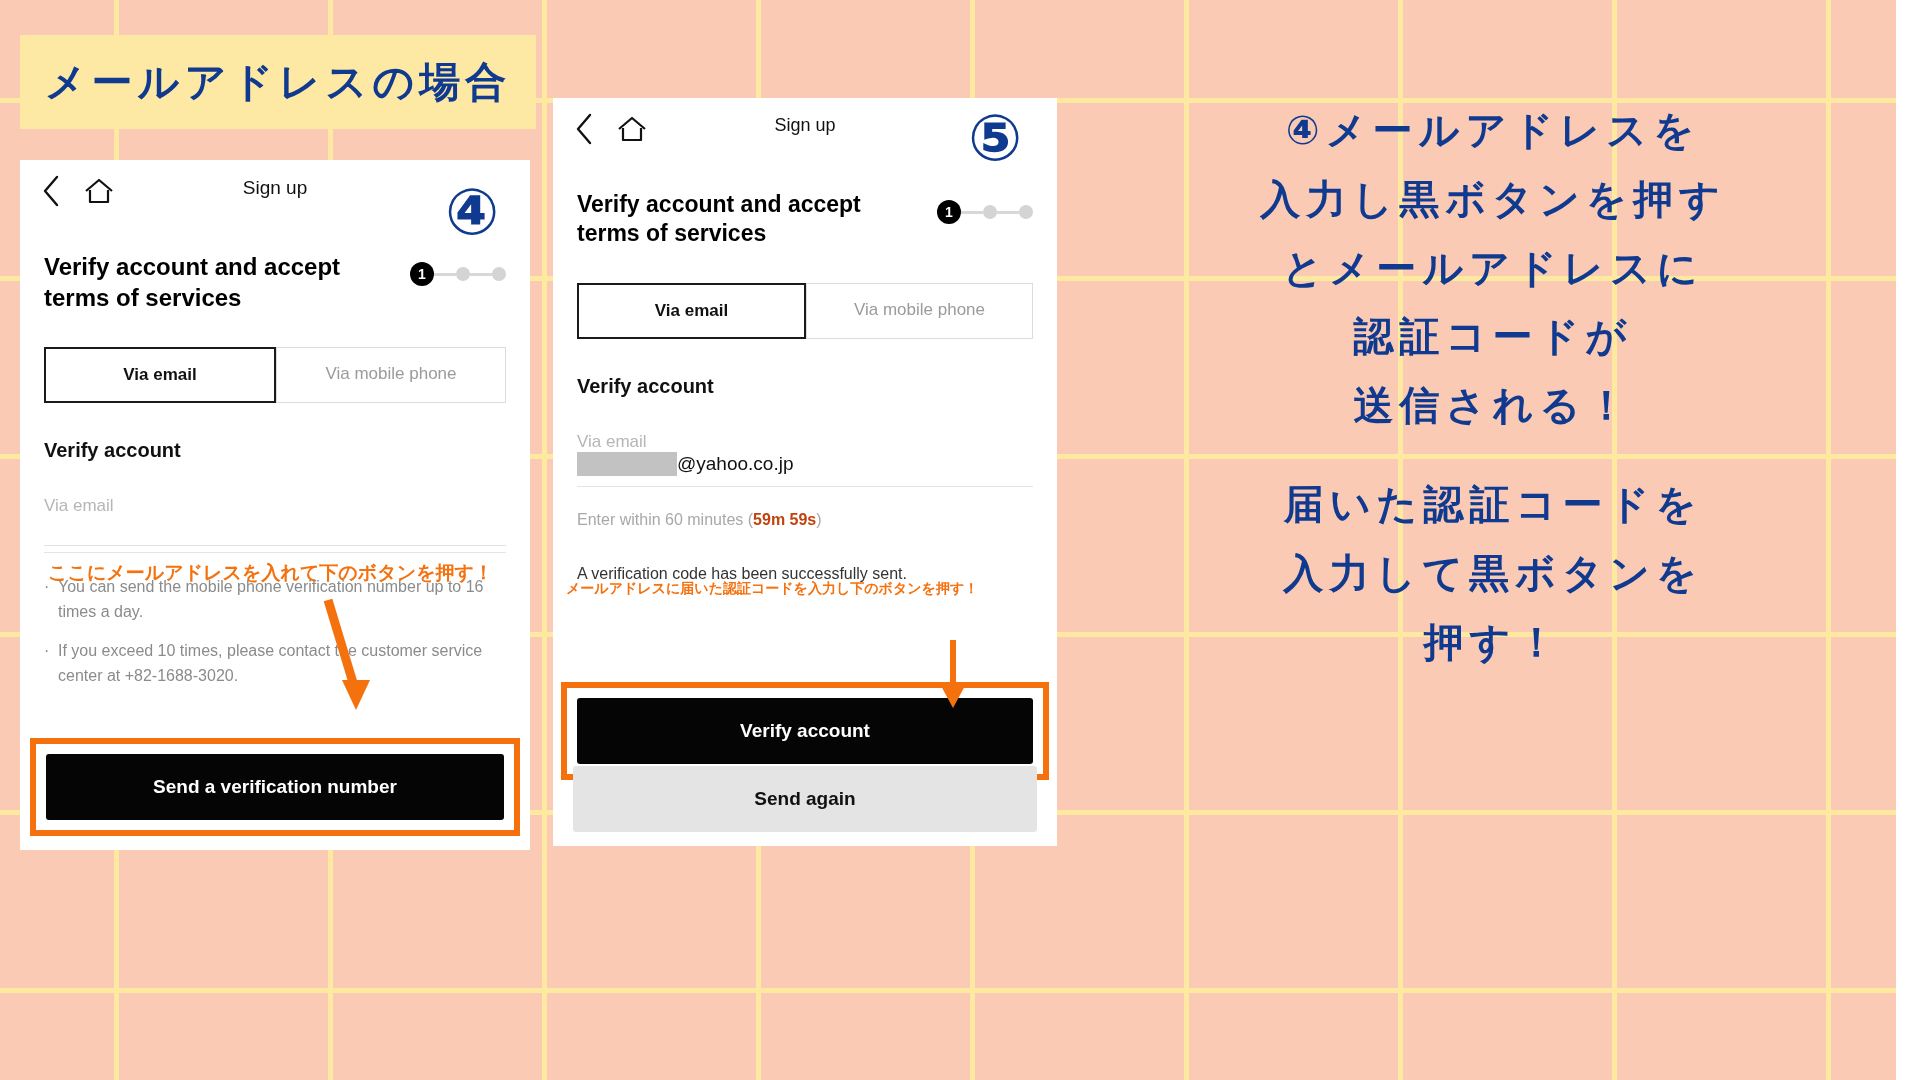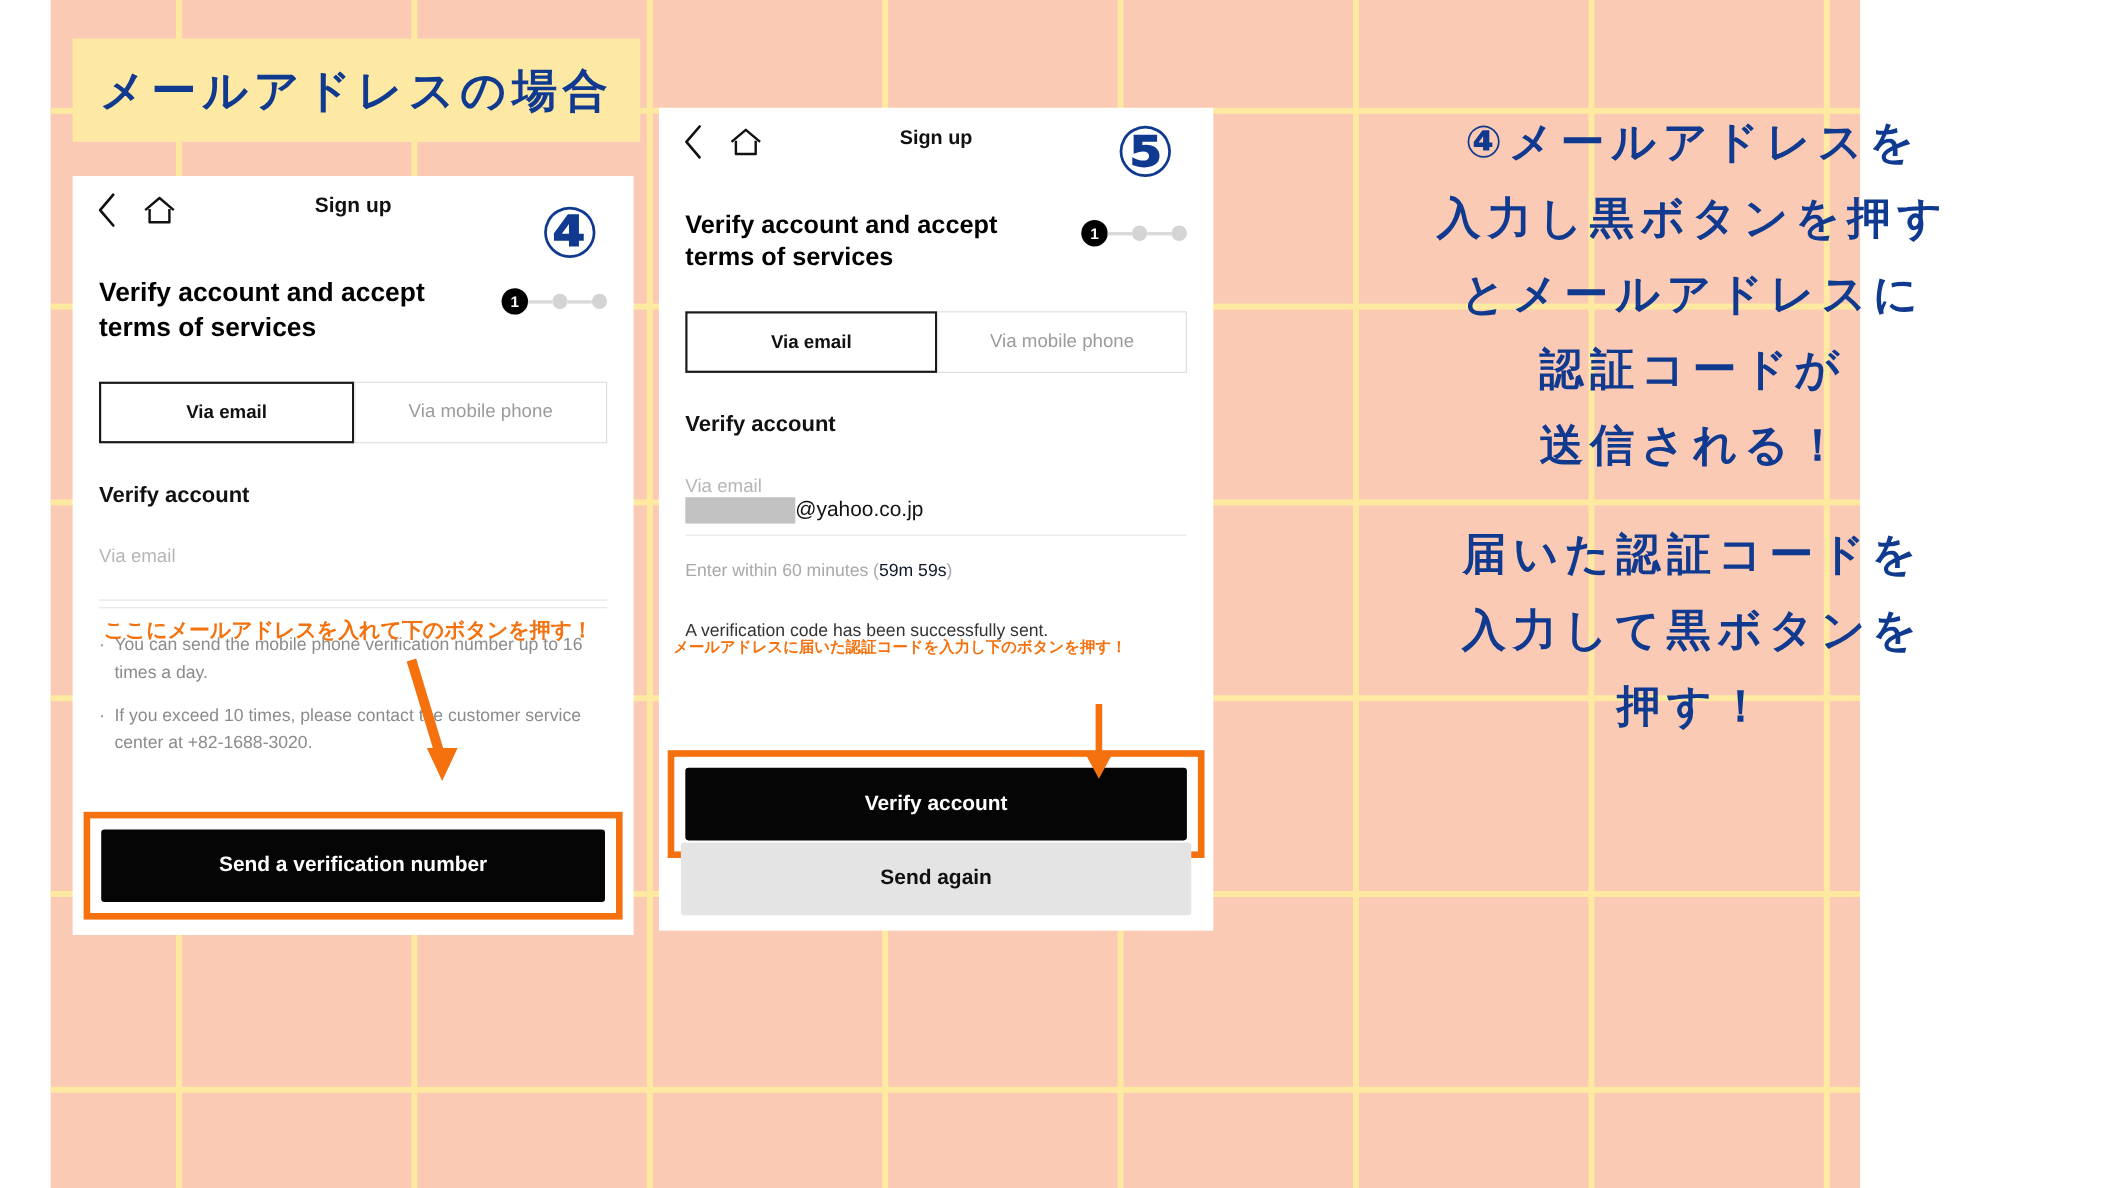--- a/index.html
+++ b/index.html
@@ -5,28 +5,27 @@
   * { box-sizing: border-box; margin: 0; padding: 0; }
   html, body {
     width: 1920px; height: 1080px;
     overflow: hidden;
     font-family: "Liberation Sans", "DejaVu Sans", sans-serif;
   }
 
   
   #page {
     position: relative;
-    width: 1645px; height: 1080px;
+    width: 1896px; height: 1080px;
     background-color: #fbcab4;
     background-image:
       linear-gradient(to right, #fdeaa0 0px, #fdeaa0 5px, transparent 5px),
       linear-gradient(to bottom, #fdeaa0 0px, #fdeaa0 5px, transparent 5px);
     background-size: 214px 178px;
     background-position: -100px -80px;
-    margin-left: 46px;
   }
 
   
   #title-banner {
     position: absolute;
     left: 20px; top: 35px;
     width: 516px; height: 94px;
     background: #fde9a4;
     display: flex; align-items: center; justify-content: center;
   }
@@ -52,21 +51,21 @@
   .nav-back {
     position: absolute; left: 20px; top: 14px;
     width: 22px; height: 34px;
   }
   .nav-home {
     position: absolute; left: 62px; top: 16px;
     width: 34px; height: 30px;
   }
   .nav-title {
     position: absolute; left: 0; right: 0; top: 17px;
-    text-align: center; font-size: 19px; font-weight: bold; color: #111;
+    text-align: center; font-size: 19px; font-weight: normal; color: #111;
   }
   .phone-sm .nav-title { font-size: 18px; }
 
   
   .step-badge {
     position: absolute;
     color: #103a8f;
     font-weight: 700;
     line-height: 1;
   }
@@ -131,21 +130,21 @@
     display: flex; font-size: 16px; color: #8b8b8b; line-height: 1.55;
     margin-bottom: 14px;
   }
   .bullet .b-dot { width: 14px; flex: 0 0 14px; }
 
   
   .timer-row {
     margin: 24px 24px 0 24px;
     font-size: 16px; color: #a8a8a8;
   }
-  .timer-val { color: #0f172a; font-weight: normal; }
+  .timer-val { color: #c2410c; font-weight: bold; }
 
   
   .info-text {
     margin: 36px 24px 0 24px;
     font-size: 16px; color: #333;
   }
 
   
   .btn-primary {
     background: #050505; color: #fff;

